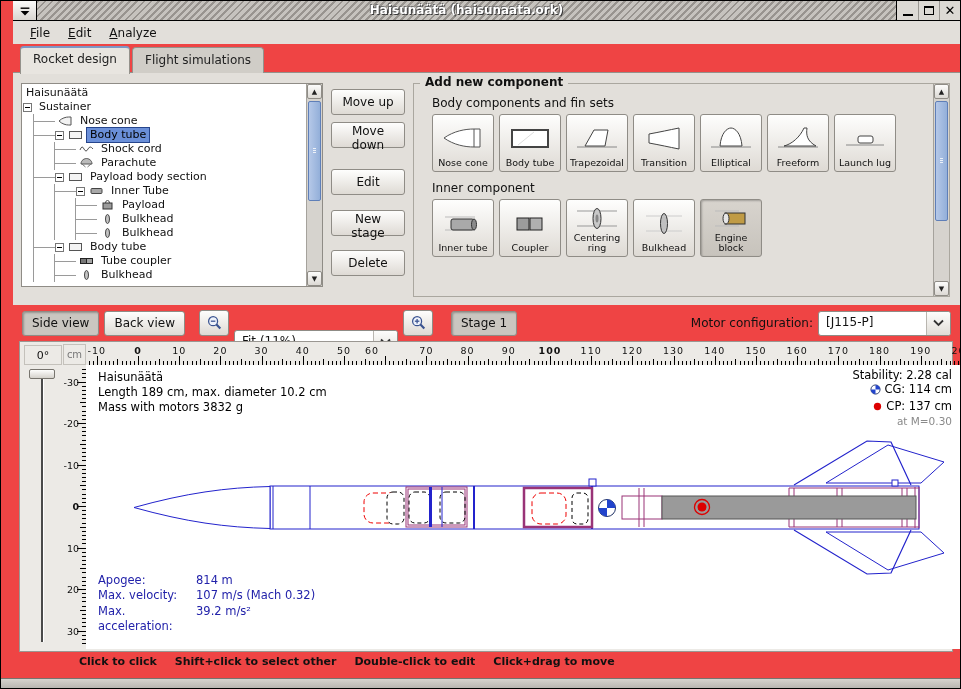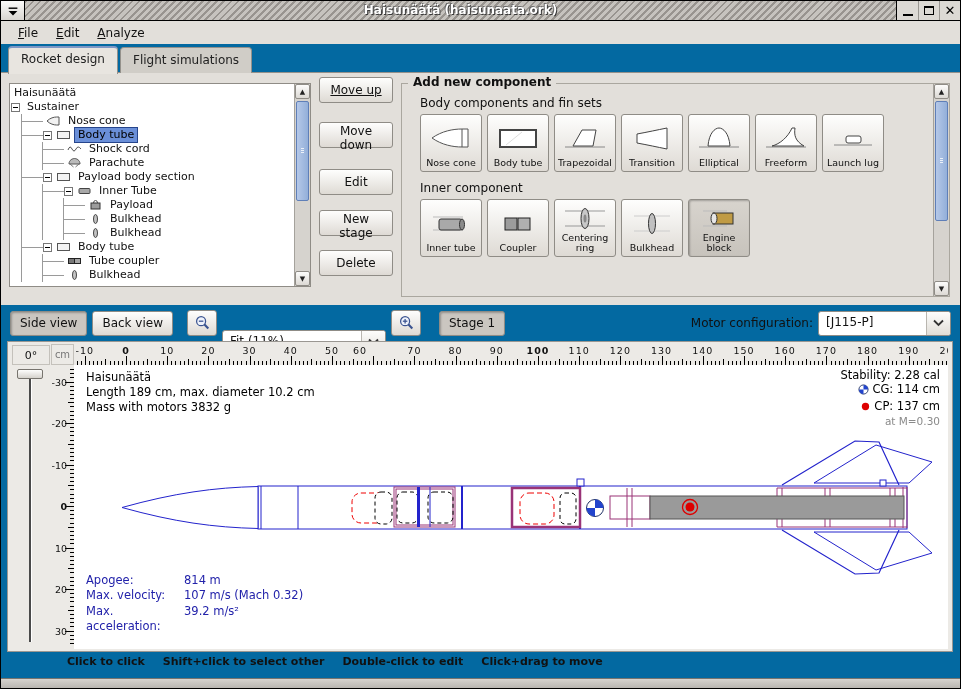--- a/index.html
+++ b/index.html
@@ -1,21 +1,22 @@
 <!DOCTYPE html>
 <html><head>
 <meta charset="utf-8">
 <style>
   html,body{margin:0;padding:0;background:#555;}
   *{box-sizing:border-box;}
   .window{
     position:relative;width:961px;height:689px;margin:0 auto;
-    background:#0369a1;border:1px solid #000;
+    background:#ef4444;border:1px solid #000;
     font-family:"DejaVu Sans",sans-serif;font-size:12px;color:#111;
     overflow:hidden;
+    padding-left:12px;
   }
   
   .titlebar{position:relative;height:20px;display:flex;align-items:stretch;border-bottom:1px solid #000;background:#b6b3ae;}
   .tb-menu-btn{width:24px;border-right:1px solid #000;background:linear-gradient(#fbfbfa,#d8d5d0);display:flex;align-items:center;justify-content:center;}
   .tb-stripes{flex:1;background:
      repeating-linear-gradient(135deg,#98948f 0 2px,#c6c3be 2px 5px);
      position:relative;}
   .tb-title{position:absolute;left:0;right:0;top:2px;text-align:center;font-weight:bold;font-size:12px;color:#fff;
      text-shadow:1px 1px 0 #3a3a3a,-1px -1px 0 #6b6b6b;}
   .tb-controls{display:flex;border-left:1px solid #000;background:#dcd9d4;}
@@ -301,21 +302,21 @@
         </div>
       <div class="vscroll">
         <div class="sb-arrow sb-up">▲</div>
         <div class="sb-thumb" style="top:17px;height:100px;">
             <div class="sb-grip"></div>
           </div>
         <div class="sb-arrow sb-down">▼</div>
       </div>
     </div>
 
-    <button class="btn action-btn" style="top:4px;text-decoration:underline;">Move up</button>
+    <button class="btn action-btn" style="top:16px;">Move up</button>
     <button class="btn action-btn" style="top:49px;">Move down</button>
     <button class="btn action-btn" style="top:96px;">Edit</button>
     <button class="btn action-btn" style="top:137px;">New stage</button>
     <button class="btn action-btn" style="top:177px;">Delete</button>
 
     <div class="groupbox">
       <div class="gb-title">Add new component</div>
       <div class="gb-inner">
         <div class="comp-group-label">Body components and fin sets</div>
         <div class="comp-row" id="comp-row-body">

